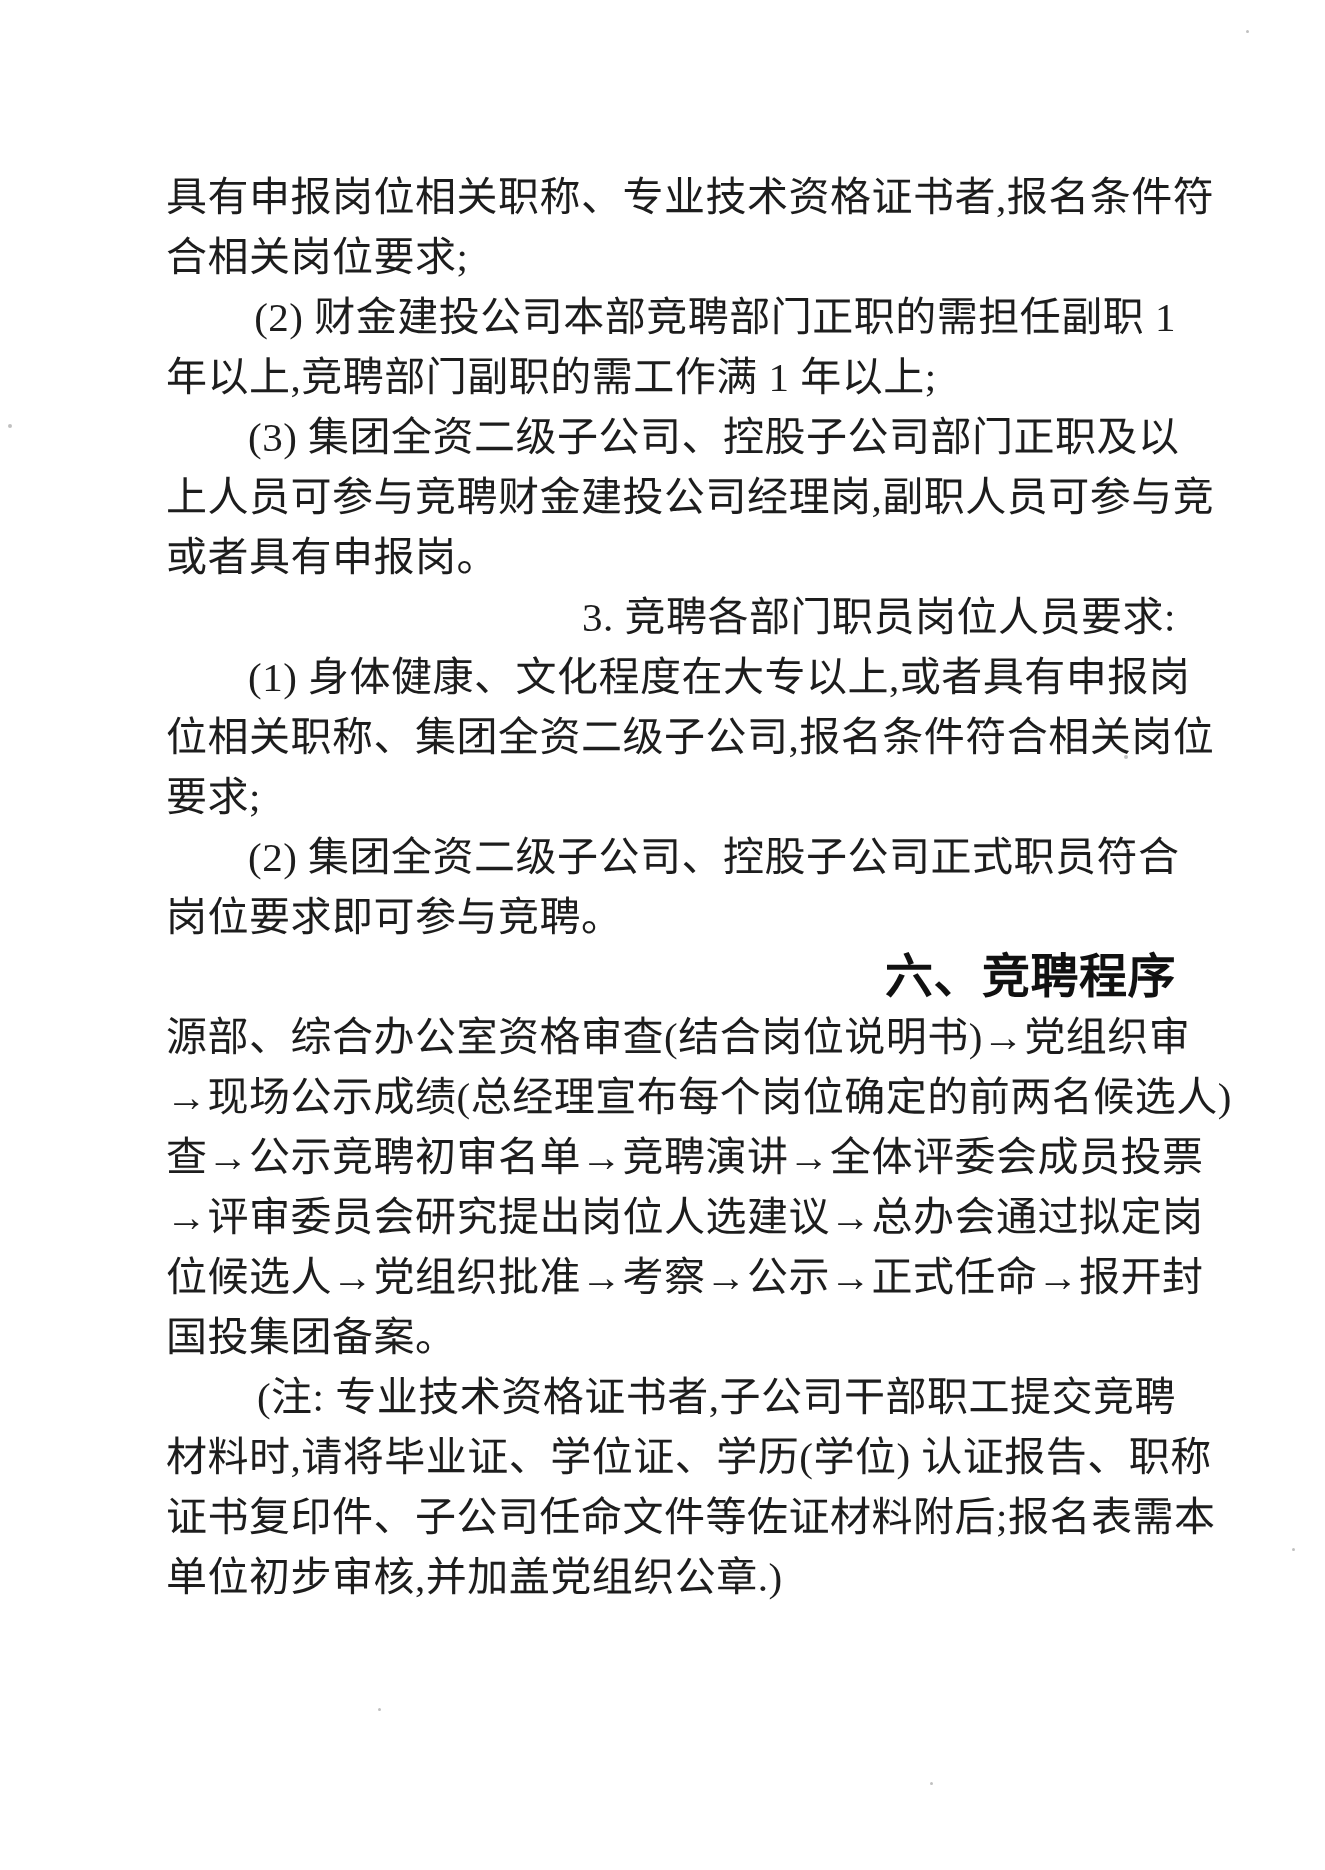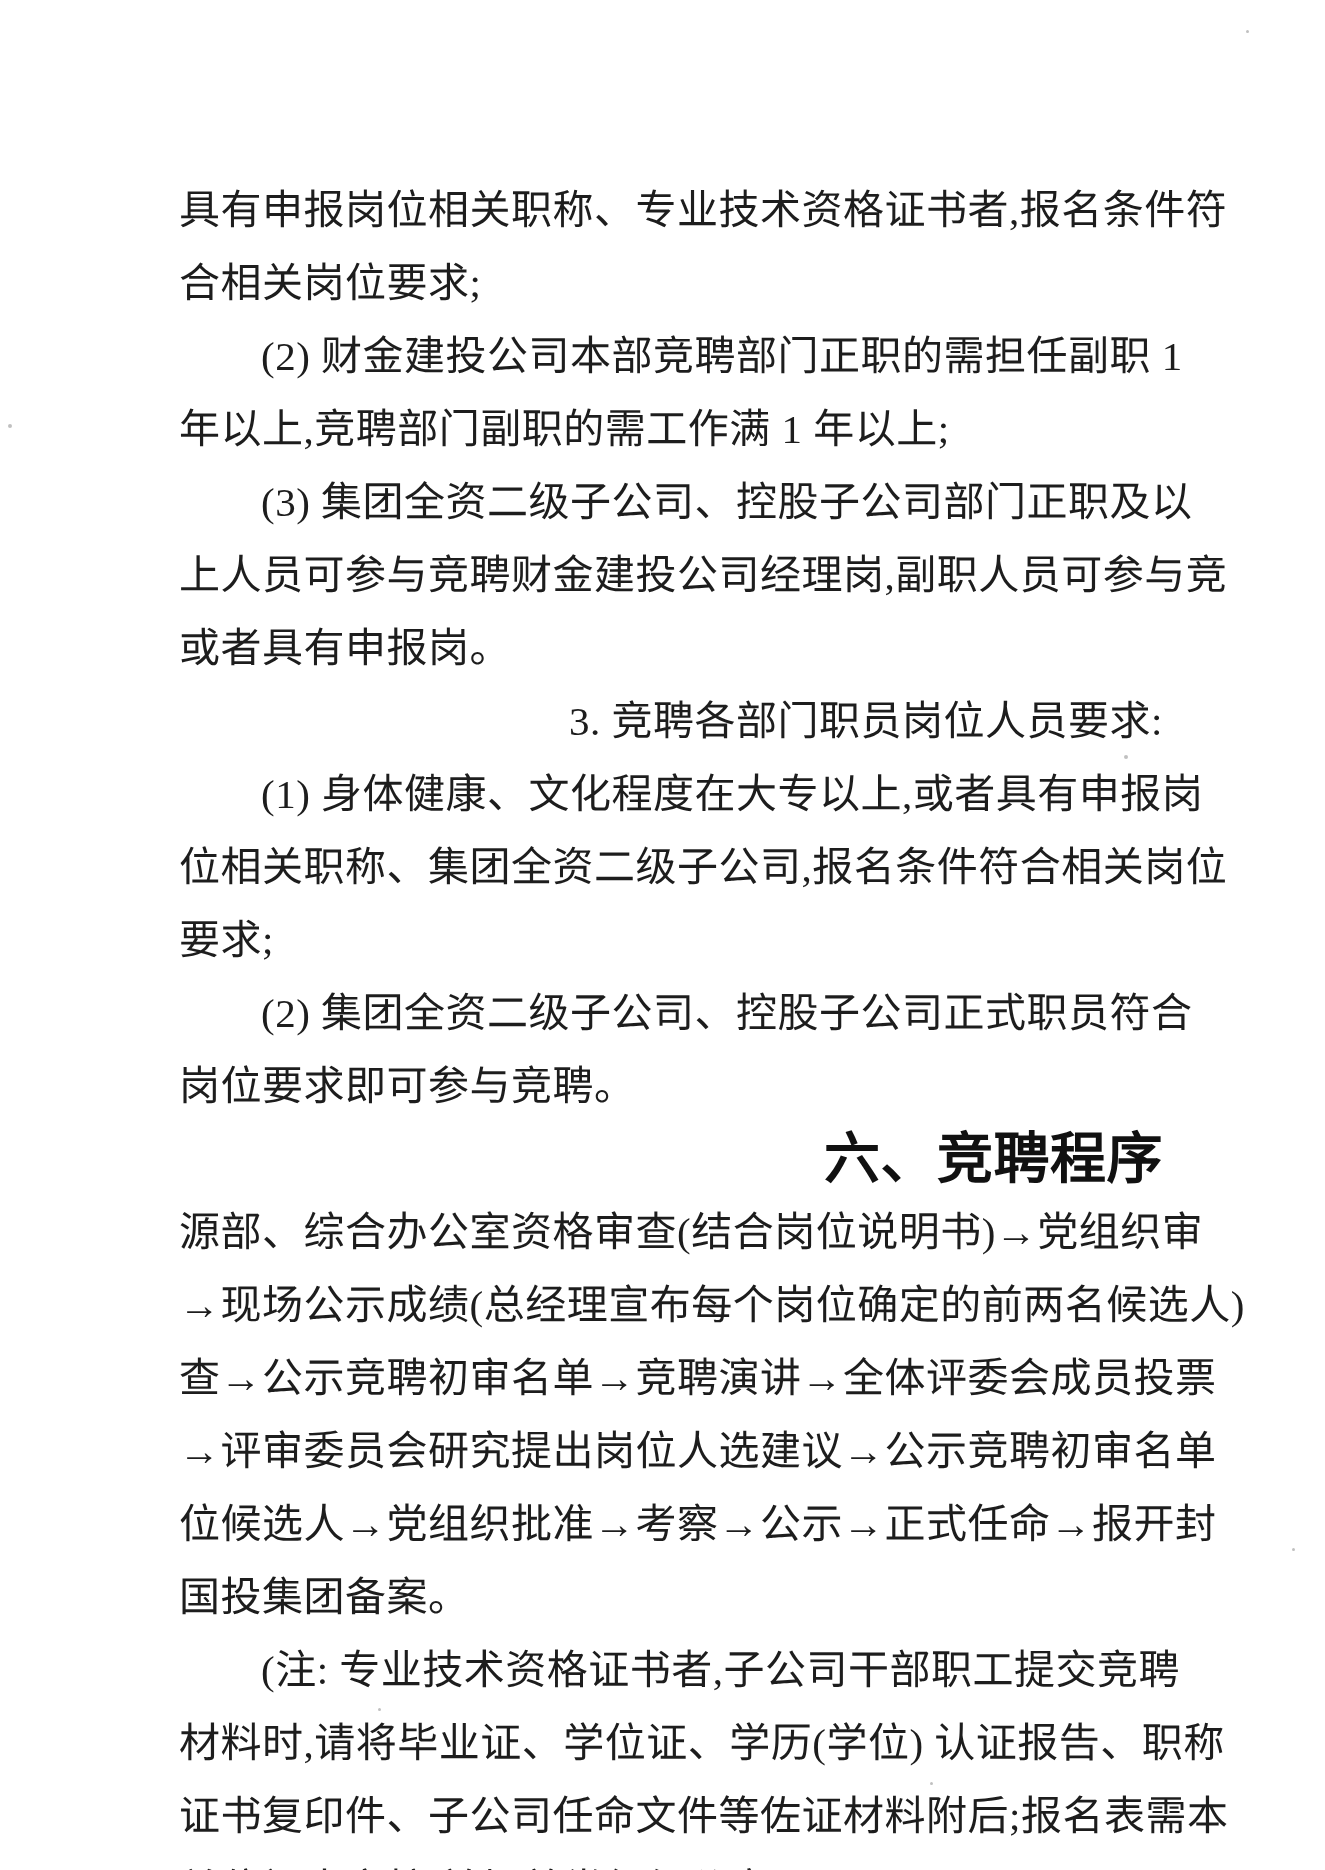--- a/index.html
+++ b/index.html
@@ -19,37 +19,37 @@
     inset: 0;
     background: #ffffff;
   }
   .textblock {
     position: absolute;
     left: 166px;
     top: 167px;
     width: 1010px;
   }
   .ln {
-    margin: 13px;
+    margin: 0;
     padding: 0;
     height: 60px;
     line-height: 60px;
     font-size: 41px;
     color: #1d1d1d;
     white-space: nowrap;
     letter-spacing: 0.5px;
   }
   .indent {
     text-indent: 82px;
     text-align: right;
   }
   .heading {
     font-weight: 700;
     font-family: "Liberation Sans", "DejaVu Sans", sans-serif;
-    font-size: 56px;
+    font-size: 48px;
     color: #111111;
   }
   .speck {
     position: absolute;
     background: #8c8c8c;
     border-radius: 50%;
     opacity: 0.55;
   }
 </style>
 </head>
@@ -68,21 +68,21 @@
     <p class="ln indent">3. 竞聘各部门职员岗位人员要求:</p>
     <p class="ln indent">(1) 身体健康、文化程度在大专以上,或者具有申报岗</p>
     <p class="ln">位相关职称、集团全资二级子公司,报名条件符合相关岗位</p>
     <p class="ln">要求;</p>
     <p class="ln indent">(2) 集团全资二级子公司、控股子公司正式职员符合</p>
     <p class="ln">岗位要求即可参与竞聘。</p>
     <p class="ln heading indent">六、竞聘程序</p>
     <p class="ln">源部、综合办公室资格审查(结合岗位说明书)→党组织审</p>
     <p class="ln">→现场公示成绩(总经理宣布每个岗位确定的前两名候选人)</p>
     <p class="ln">查→公示竞聘初审名单→竞聘演讲→全体评委会成员投票</p>
-    <p class="ln">→评审委员会研究提出岗位人选建议→公示竞聘初审名单</p>
+    <p class="ln">→评审委员会研究提出岗位人选建议→总办会通过拟定岗</p>
     <p class="ln">位候选人→党组织批准→考察→公示→正式任命→报开封</p>
     <p class="ln">国投集团备案。</p>
     <p class="ln indent">(注: 专业技术资格证书者,子公司干部职工提交竞聘</p>
     <p class="ln">材料时,请将毕业证、学位证、学历(学位) 认证报告、职称</p>
     <p class="ln">证书复印件、子公司任命文件等佐证材料附后;报名表需本</p>
     <p class="ln">单位初步审核,并加盖党组织公章.)</p>
   </div>
 
   <span class="speck" style="left:8px;   top:424px;  width:4px; height:4px;"></span>
   <span class="speck" style="left:1246px; top:30px;   width:3px; height:3px;"></span>

